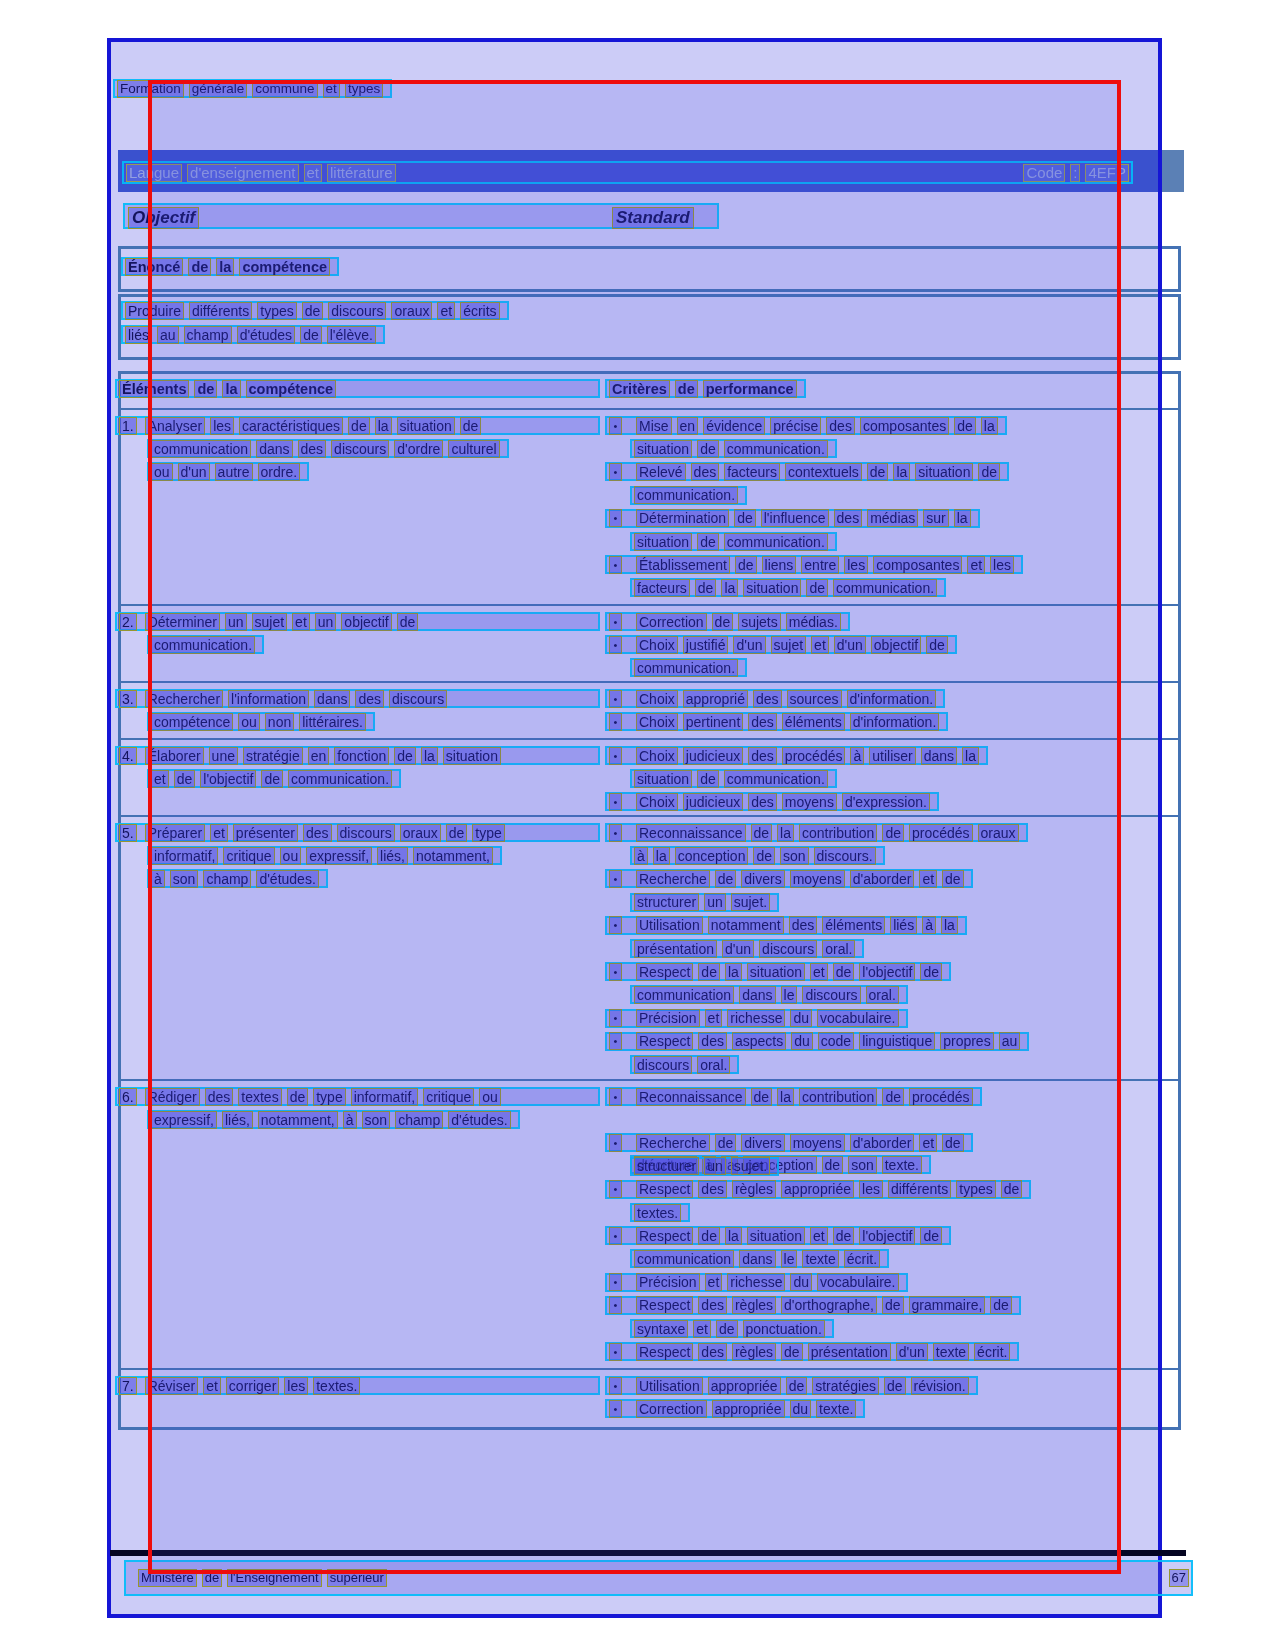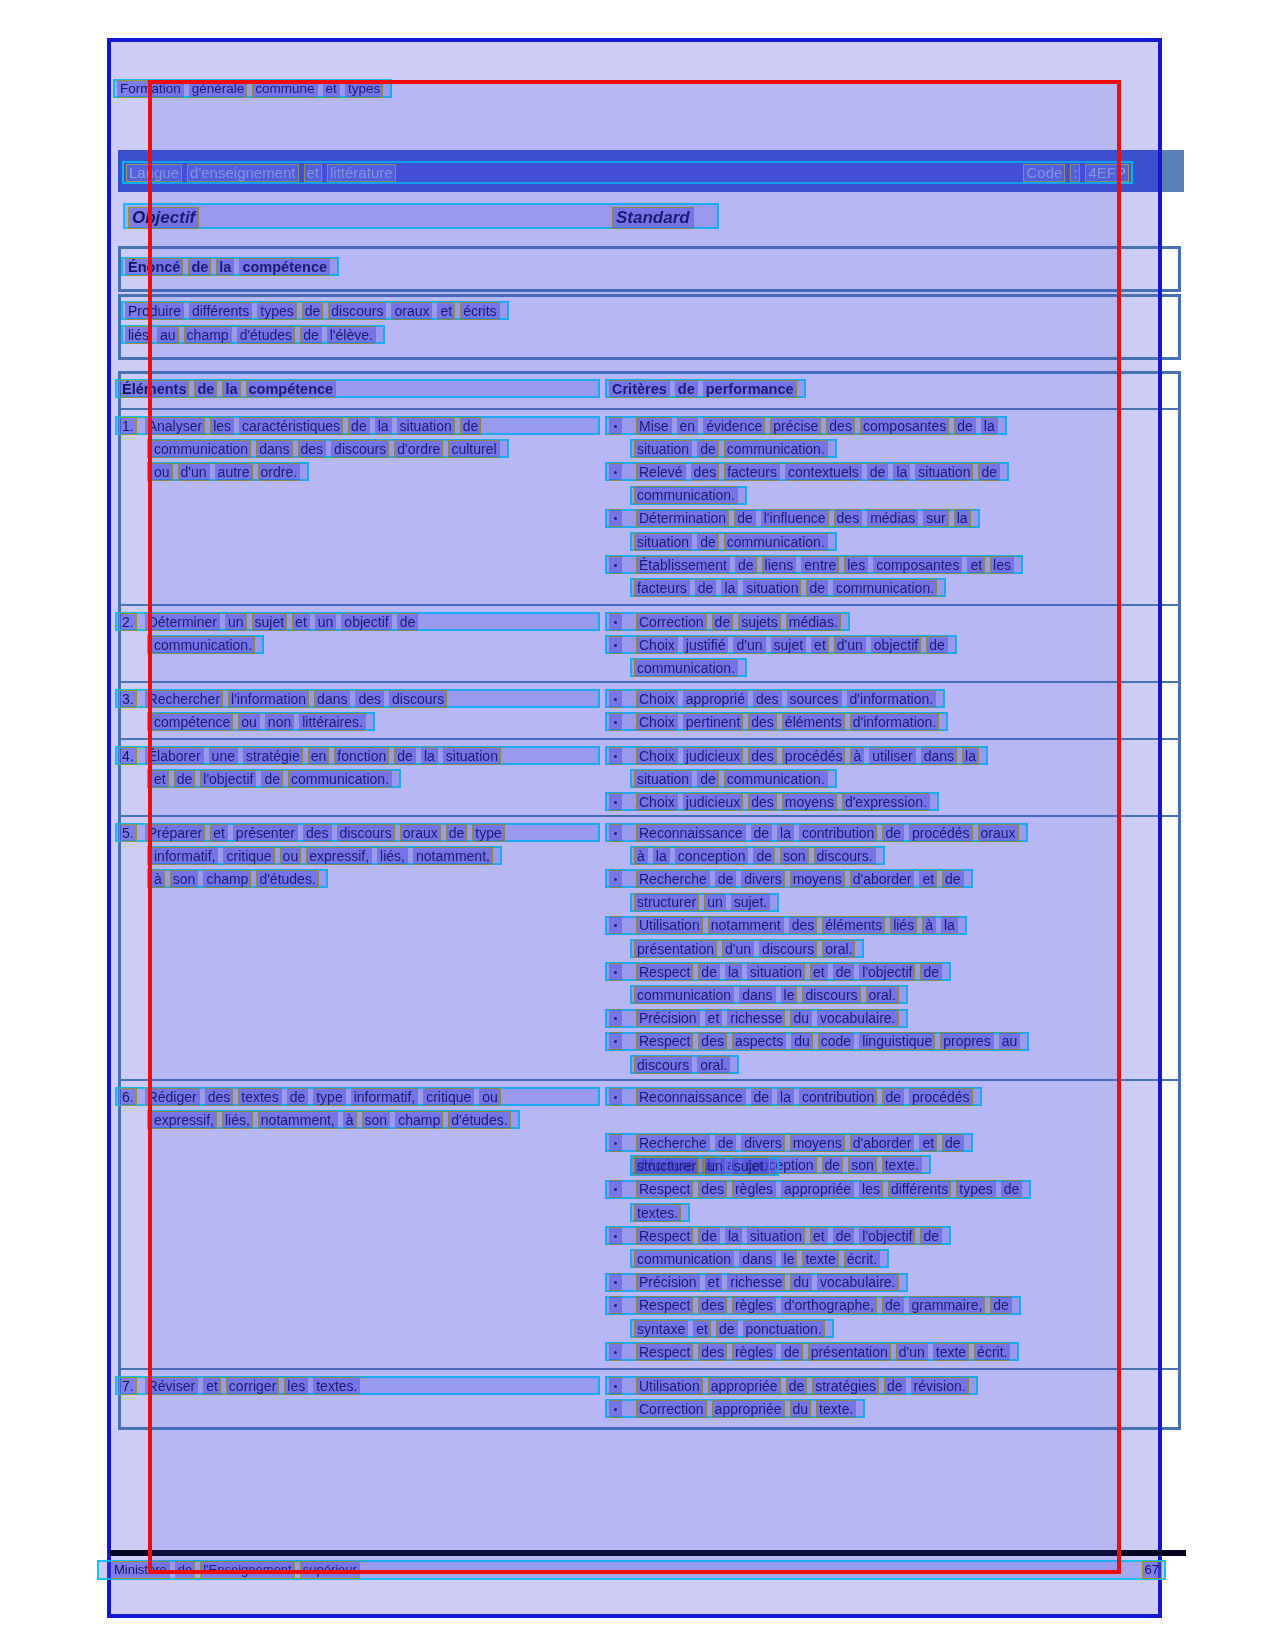--- a/index.html
+++ b/index.html
@@ -30,21 +30,21 @@
   .word.foot{font-size:13px;}
   .word.head{font-size:14.5px;font-weight:700;}
   .word.banner-w{background:rgba(160,170,255,.20);color:#93a0e0;border-color:rgba(165,165,60,.85);font-size:15px;}
   .word.title-w{font-size:17px;font-weight:700;font-style:italic;height:20px;line-height:19px;padding:0 3px;}
   .spacer{flex:1;}
   
   #title-line{height:26px;}
   #title-line .abs{position:absolute;top:2px;}
   
   #footer-rule{position:absolute;left:110px;top:1550px;width:1076px;height:6px;background:#050522;z-index:9;}
-  #footer-line{left:97px;top:1560px;width:1069px;height:20px;z-index:9;padding-left:12px;}
+  #footer-line{left:124px;top:1560px;width:1069px;height:36px;z-index:9;padding-left:12px;}
   
   #red-rect{position:absolute;left:148px;top:80px;width:973px;height:1494px;
         border:4px solid #ee0c0c;background:rgba(70,70,220,.15);box-sizing:border-box;z-index:20;pointer-events:none;}
 </style>
 </head>
 <body>
 
 <div id="canvas">
 
   <div id="page"></div>

